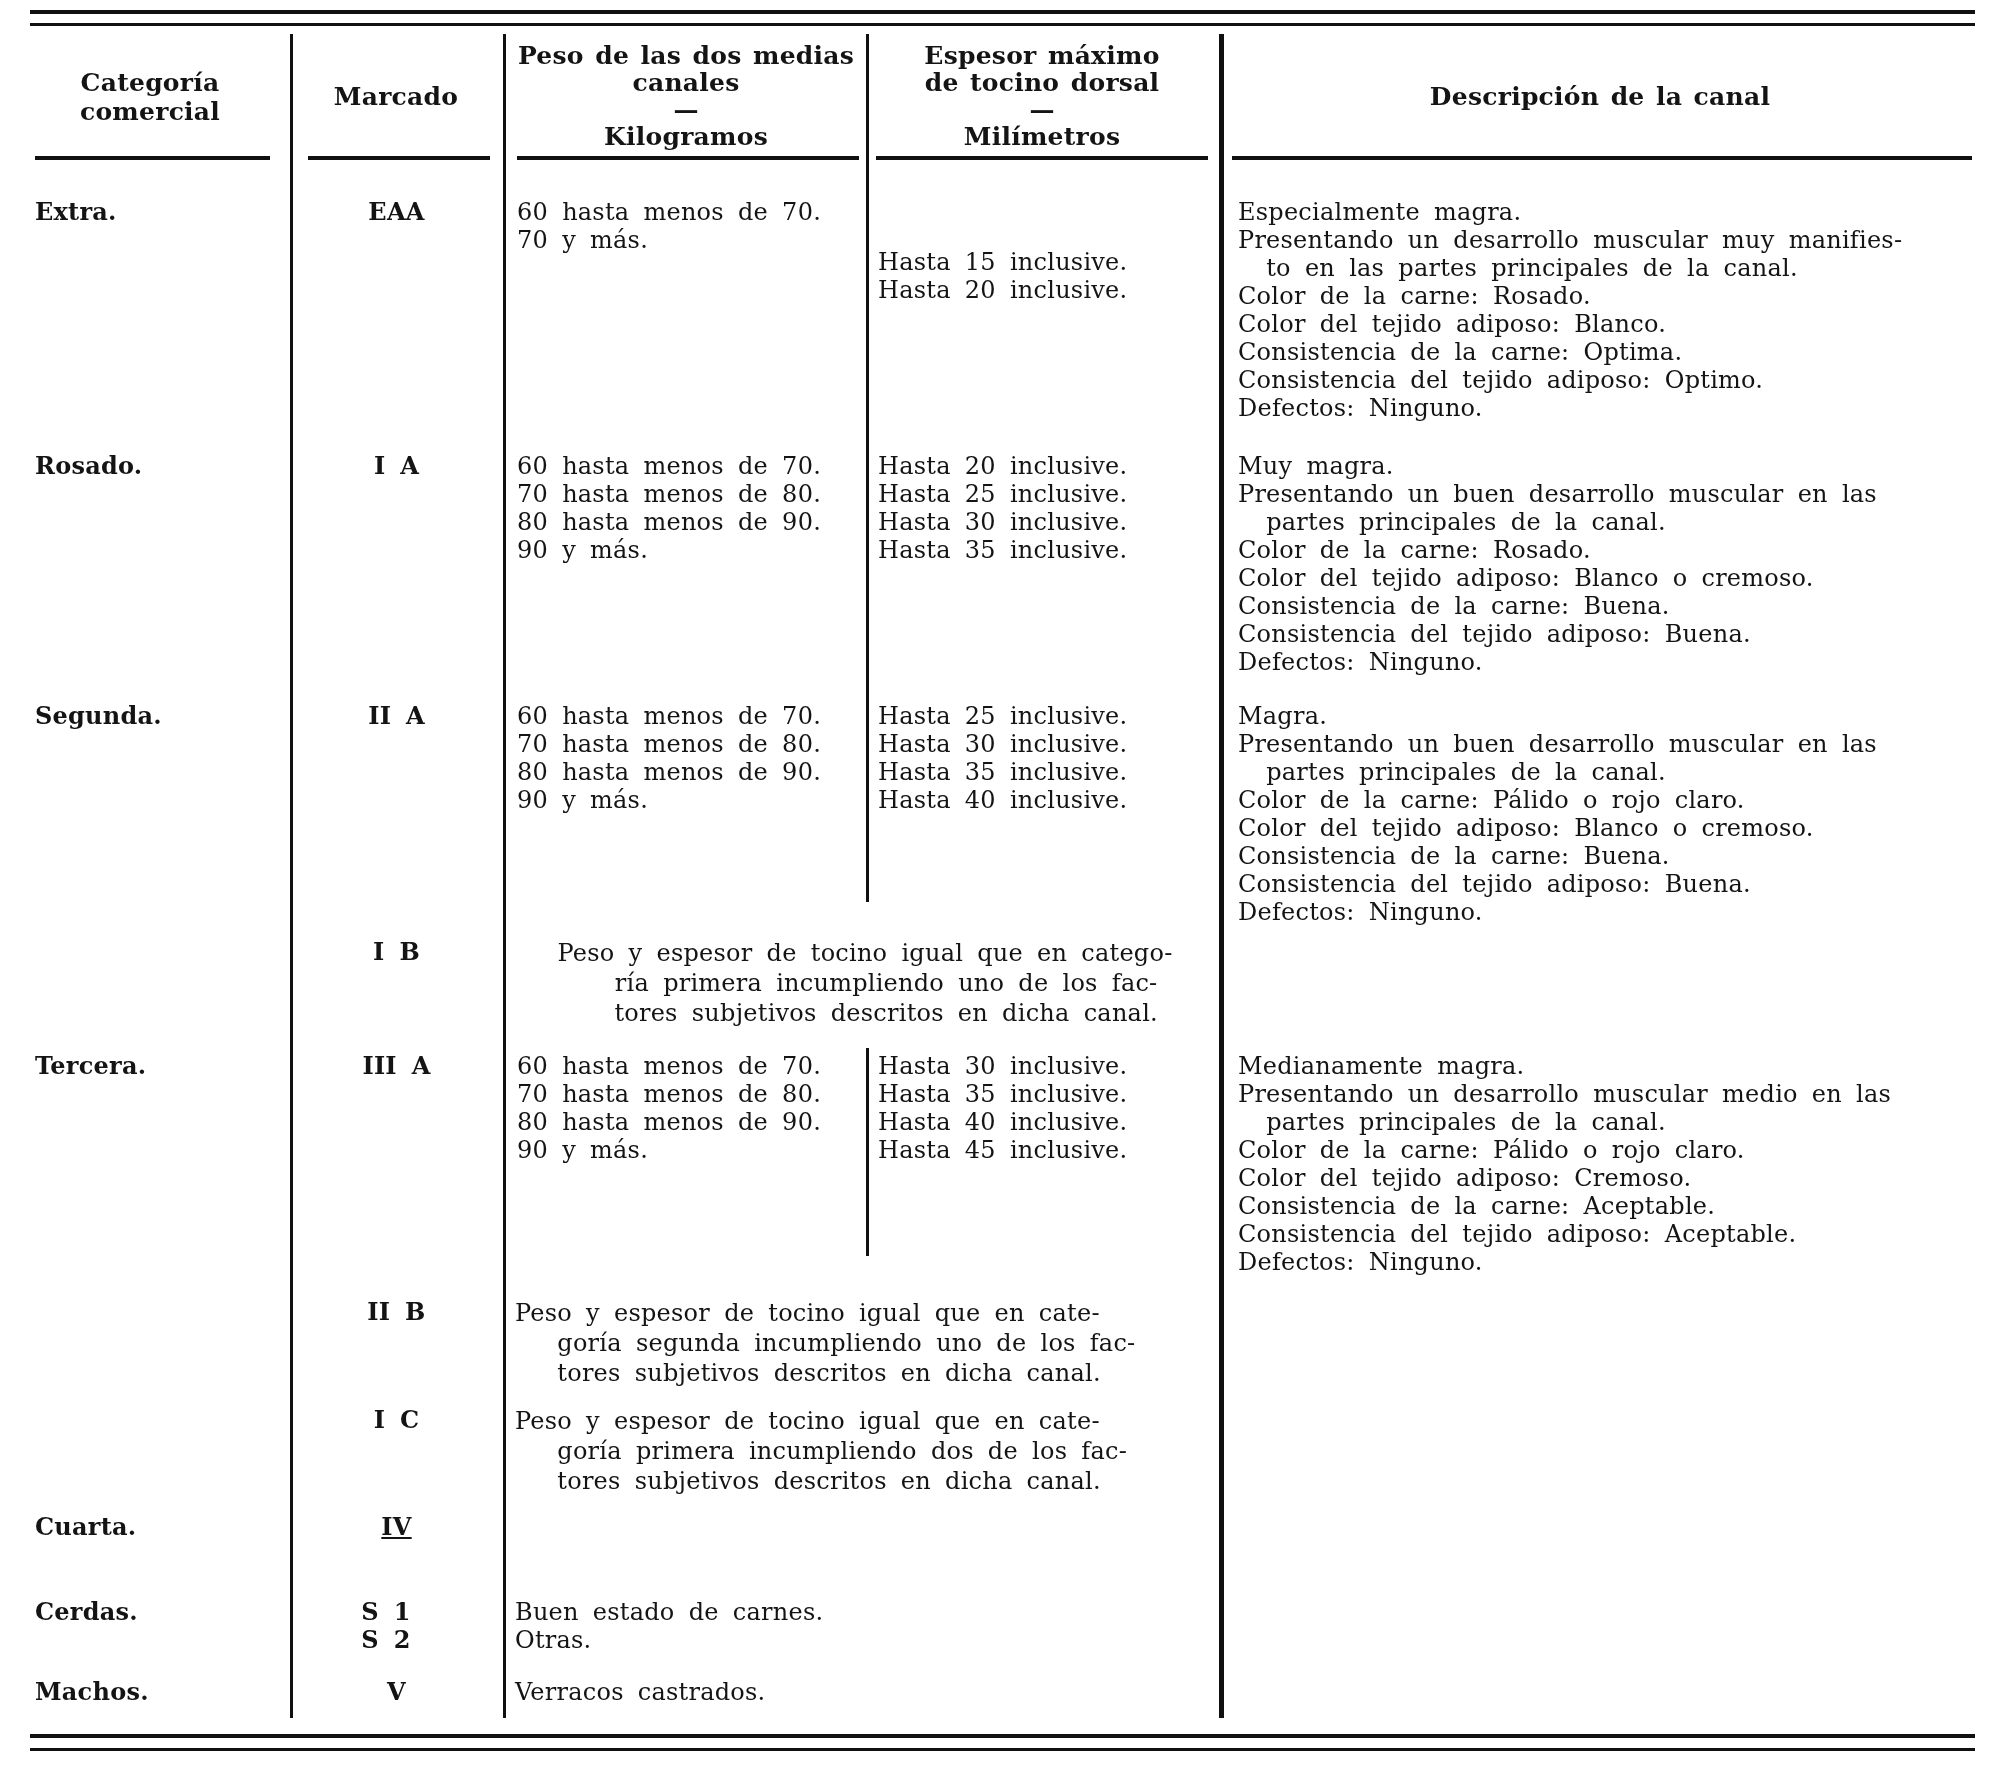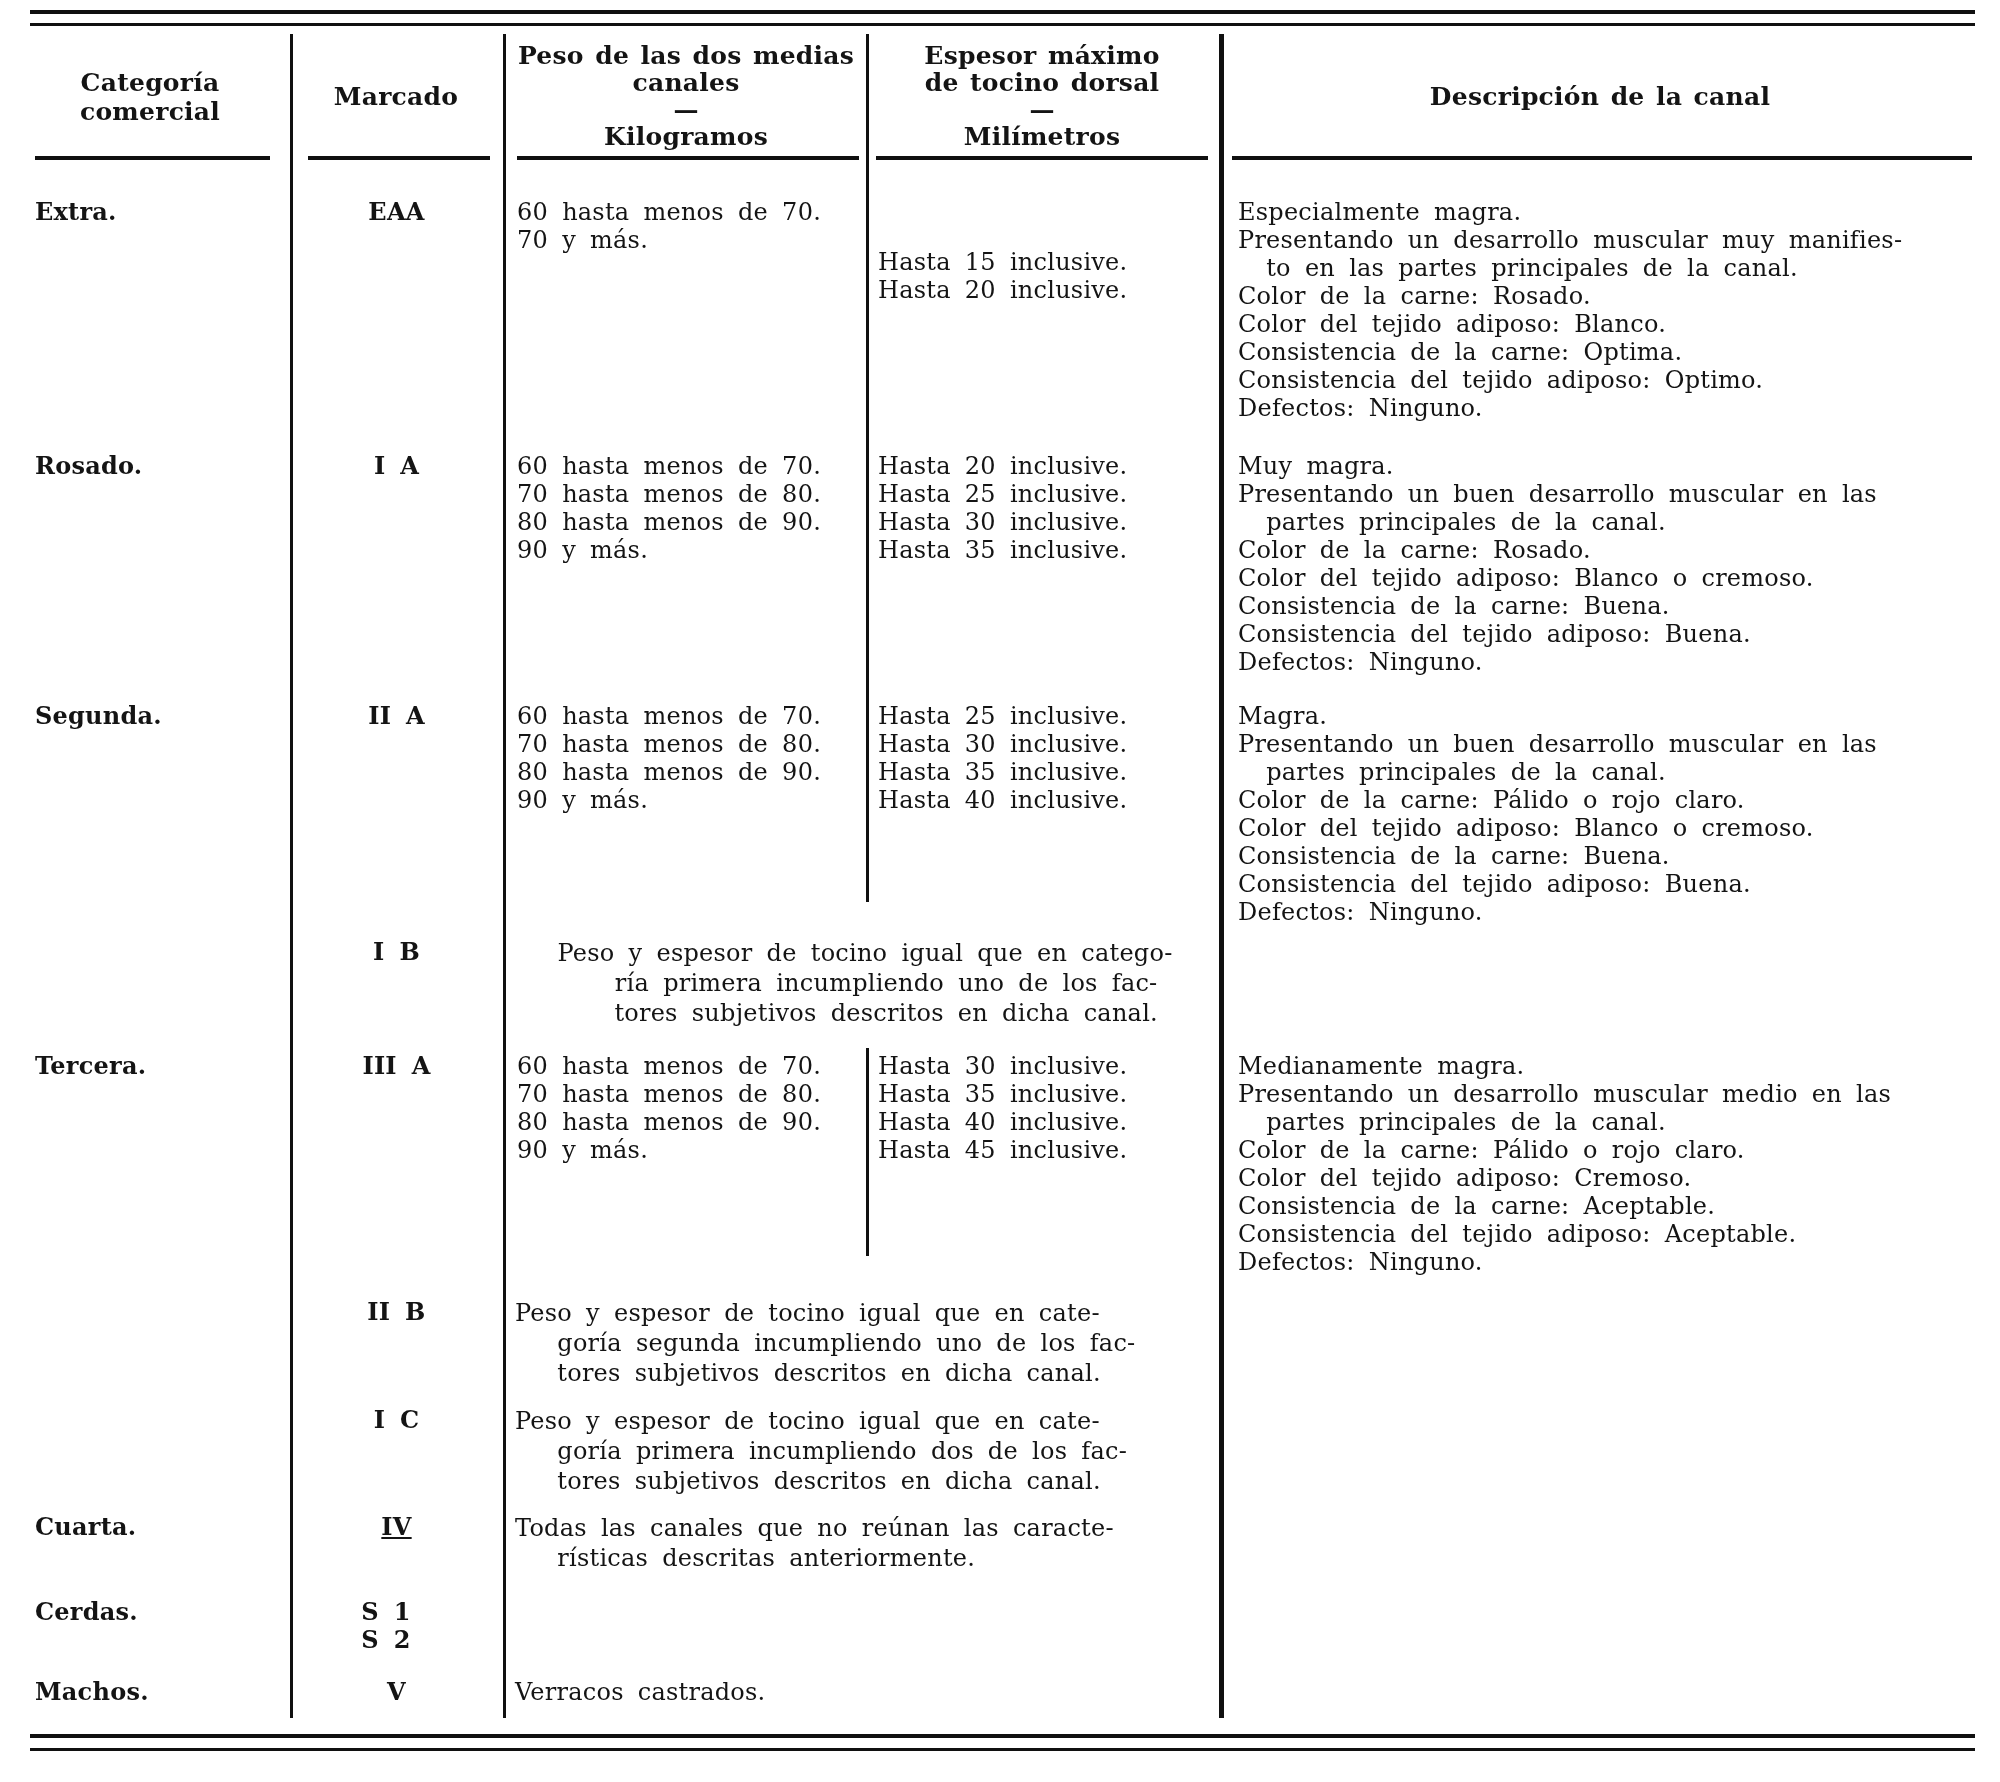--- a/index.html
+++ b/index.html
@@ -133,26 +133,26 @@
    goría segunda incumpliendo uno de los fac-
    tores subjetivos descritos en dicha canal.</div>
 
   <div class="cell bold center" style="left:290px;top:1406px;width:213px;">I C</div>
   <div class="cell" style="left:515px;top:1406px;width:700px;line-height:30px;">Peso y espesor de tocino igual que en cate-
    goría primera incumpliendo dos de los fac-
    tores subjetivos descritos en dicha canal.</div>
 
   <div class="cell bold" style="left:35px;top:1513px;width:240px;">Cuarta.</div>
   <div class="cell bold center" style="left:290px;top:1513px;width:213px;text-decoration:underline;">IV</div>
-  <div class="cell" style="left:515px;top:1513px;width:700px;line-height:30px;">Todas las canales que no reúnan las caracte-
-   rísticas descritas anteriormente.</div>
 
   <div class="cell bold" style="left:35px;top:1598px;width:240px;">Cerdas.</div>
   <div class="cell bold center" style="left:290px;top:1598px;width:192px;">S 1
 S 2</div>
+  <div class="cell" style="left:515px;top:1598px;width:700px;">Buen estado de carnes.
+Otras.</div>
 
   <div class="cell bold" style="left:35px;top:1678px;width:240px;">Machos.</div>
   <div class="cell bold center" style="left:290px;top:1678px;width:213px;">V</div>
   <div class="cell" style="left:515px;top:1678px;width:700px;">Verracos castrados.</div>
 
   <div class="hline thick" style="left:30px;top:1734px;width:1945px;"></div>
   <div class="hline" style="left:30px;top:1748px;width:1945px;"></div>
 
 </div>
 

